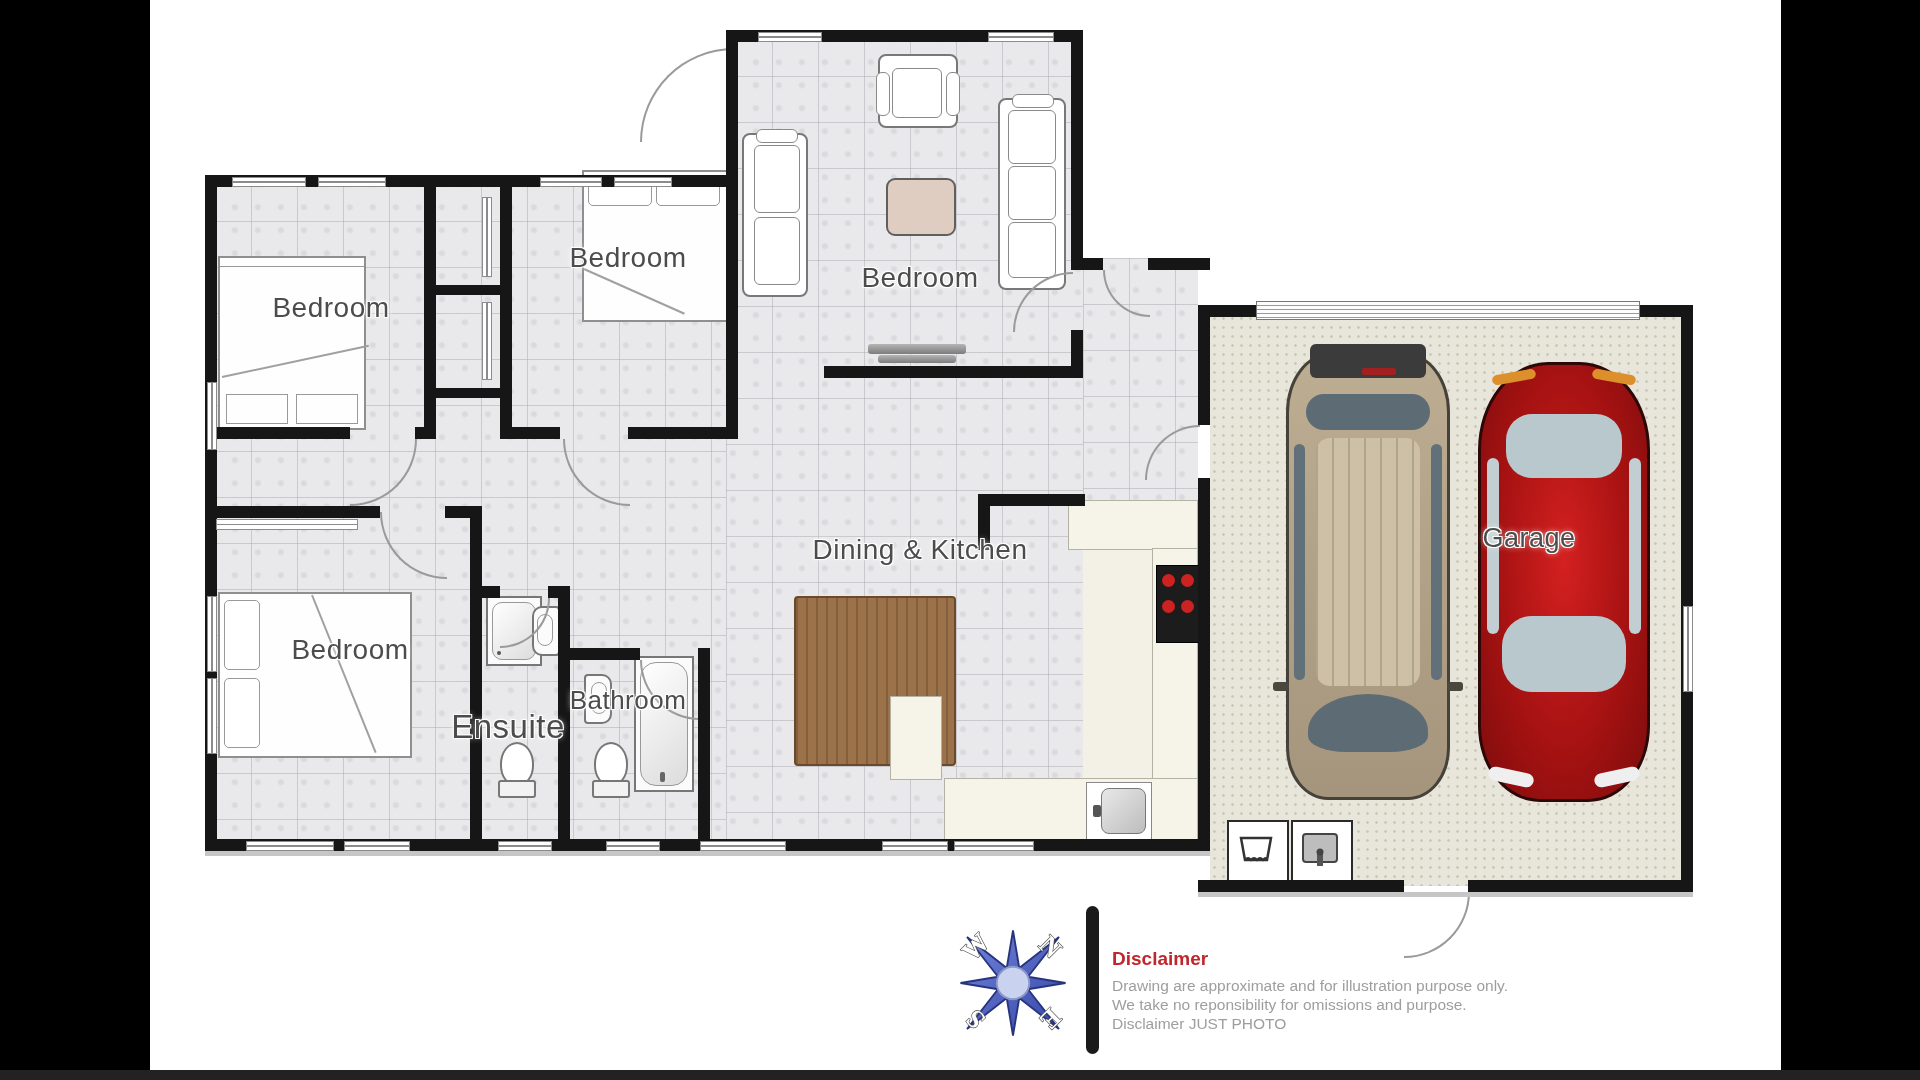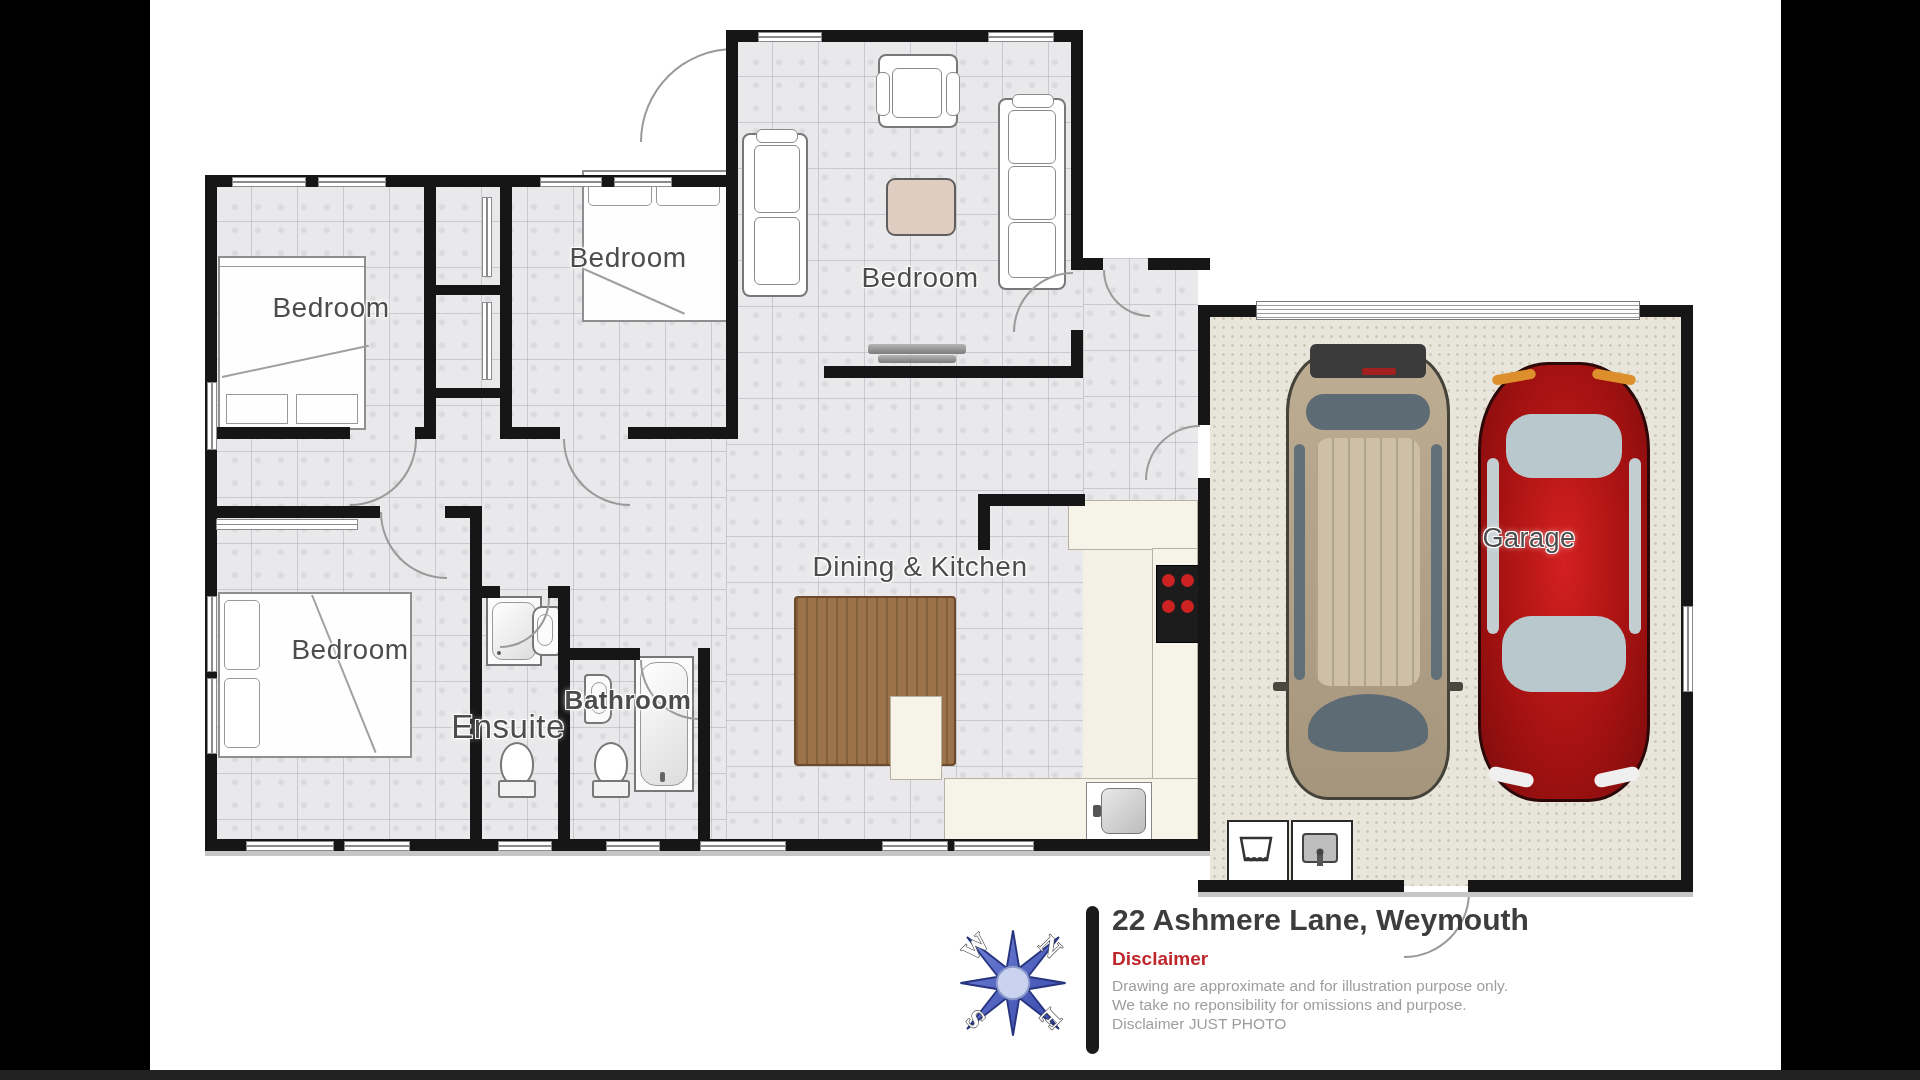--- a/index.html
+++ b/index.html
@@ -270,43 +270,42 @@
   <div class="arc arc-tl" style="left:1013px;top:272px;width:58px;height:58px;"></div>
   <div class="arc arc-bl" style="left:1103px;top:270px;width:45px;height:45px;"></div>
   <div class="arc arc-tl" style="left:1145px;top:425px;width:53px;height:53px;"></div>
   <div class="arc arc-br" style="left:1404px;top:892px;width:64px;height:64px;"></div>
 
   <div class="room-label" style="left:331px;top:308px;">Bedroom</div>
   <div class="room-label" style="left:628px;top:258px;">Bedroom</div>
   <div class="room-label" style="left:920px;top:278px;">Bedroom</div>
   <div class="room-label" style="left:350px;top:650px;">Bedroom</div>
   <div class="room-label" style="left:508px;top:727px;font-size:33px;">Ensuite</div>
-  <div class="room-label" style="left:628px;top:700px;font-size:26px;font-weight:bold;">Bathroom</div>
-  <div class="room-label" style="left:920px;top:567px;">Dining &amp; Kitchen</div>
+  <div class="room-label" style="left:628px;top:700px;font-size:26px;">Bathroom</div>
+  <div class="room-label" style="left:920px;top:550px;">Dining &amp; Kitchen</div>
   <div class="room-label" style="left:1529px;top:538px;font-size:27px;">Garage</div>
 
   <svg style="position:absolute;left:938px;top:908px;z-index:50;" width="150" height="150" viewBox="0 0 120 120">
     <defs>
       <linearGradient id="cg" x1="0" y1="0" x2="1" y2="1">
         <stop offset="0" stop-color="#7486da"></stop>
           <stop offset="1" stop-color="#3243a6"></stop>
       </linearGradient>
     </defs>
     <polygon points="102,60 72,55 96.8,23.2 65,48 60,18 55,48 23.2,23.2 48,55 18,60 48,65 23.2,96.8 55,72 60,102 65,72 96.8,96.8 72,65" fill="url(#cg)" stroke="#27357f" stroke-width="1.5"></polygon>
     <circle cx="60" cy="60" r="13" fill="#c9d2ef" stroke="#8a97c9" stroke-width="1.5"></circle>
     <g font-family="Liberation Serif, serif" font-size="21" font-weight="bold" fill="#ffffff" stroke="#4a4a4a" stroke-width="1" paint-order="stroke" text-anchor="middle">
       <text x="30" y="38" transform="rotate(-45 30 31)">W</text>
       <text x="90" y="38" transform="rotate(45 90 31)">N</text>
       <text x="30" y="96" transform="rotate(-135 30 89)">S</text>
       <text x="90" y="96" transform="rotate(135 90 89)">E</text>
     </g>
   </svg>
 
   <div class="footer-bar" style="left:1086px;top:906px;width:13px;height:148px;"></div>
-  <div class="addr" style="left:1112px;top:903px;">22 Ashmere Lane, Weymouth</div>
   <div class="discl-head" style="left:1112px;top:948px;color:#c0272d;">Disclaimer</div>
   <div class="discl-body" style="left:1112px;top:976px;">
     <div>Drawing are approximate and for illustration purpose only.</div>
     <div>We take no reponsibility for omissions and purpose.</div>
     <div>Disclaimer JUST PHOTO</div>
   </div>
 
 </div>
 
 </body></html>

